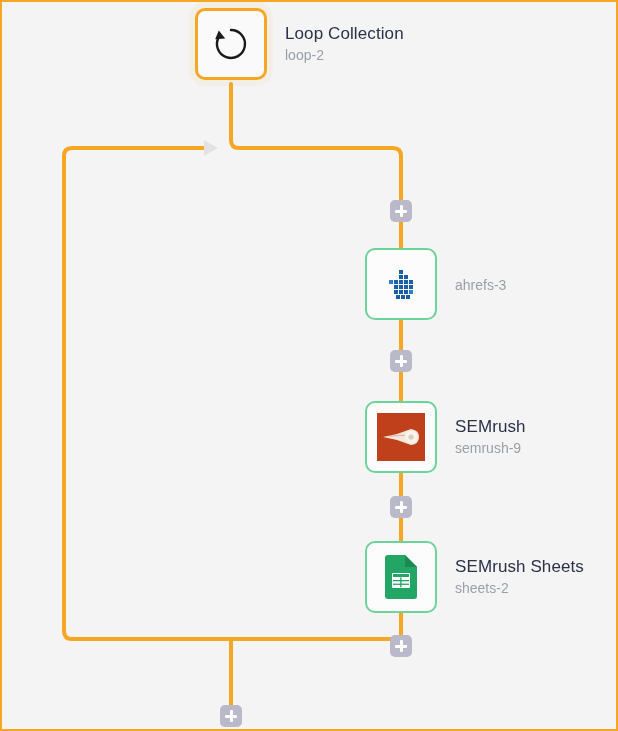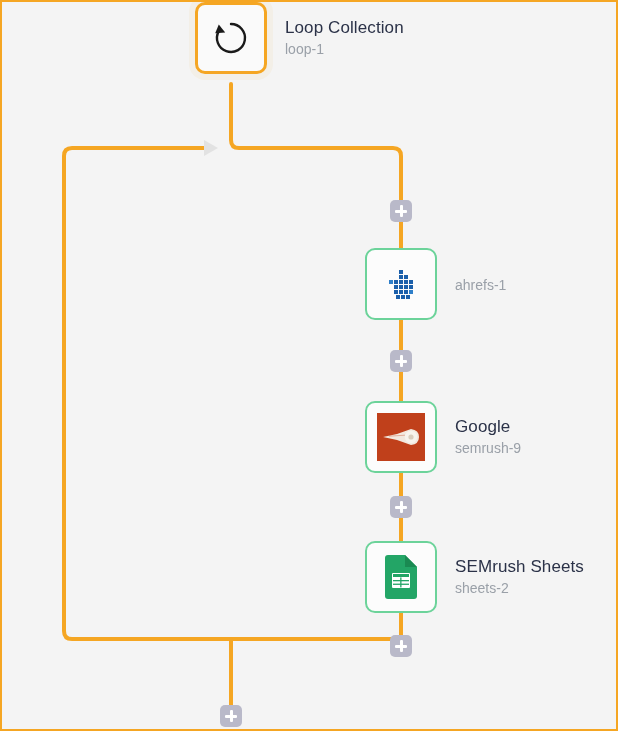--- a/index.html
+++ b/index.html
@@ -120,32 +120,32 @@
       <path d="M399,611 L399,637"></path>
 
       <path d="M391,637 L70,637 Q62,637 62,629 L62,154 Q62,146 70,146 L205,146"></path>
 
       <path d="M229,637 L229,703"></path>
     </g>
 
     <polygon points="202,138 216,146 202,154" fill="#e2e2e2"></polygon>
   </svg>
 
-  <div class="node" style="left:193px; top:0;justify-content:space-between;">
+  <div class="node" style="left:193px; top:6px;justify-content:space-between;">
     <div class="node-box loop">
       <span>
         <svg class="icon-svg" width="40" height="40" viewBox="0 0 40 40">
           <path d="M20 6 a14 14 0 1 1 -12.2 7.1" fill="none" stroke="#1a1a1a" stroke-width="2.4" stroke-linecap="round"></path>
           <polygon points="7.8,6.5 14.2,14.6 4.2,15.2" fill="#1a1a1a"></polygon>
         </svg>
       </span>
     </div>
     <div class="node-labels">
       <div class="node-title">Loop Collection</div>
-      <div class="node-sub">loop-1</div>
+      <div class="node-sub">loop-2</div>
     </div>
   </div>
 
   <div class="node" style="left:363px; top:246px;">
     <div class="node-box std">
       <span>
         <svg class="icon-svg" width="38" height="38" viewBox="0 0 38 38" shape-rendering="crispEdges">
           <g fill="#1b5faa">
             <rect x="17" y="5" width="4" height="4"></rect>
             <rect x="17" y="10" width="4" height="4"></rect>
@@ -164,37 +164,37 @@
             <rect x="22" y="25" width="4" height="4"></rect>
             <rect x="27" y="25" width="4" height="4" fill="#2f7fc9"></rect>
             <rect x="14" y="30" width="4" height="4"></rect>
             <rect x="19" y="30" width="4" height="4"></rect>
             <rect x="24" y="30" width="4" height="4"></rect>
           </g>
         </svg>
       </span>
     </div>
     <div class="node-labels">
-      <div class="node-sub">ahrefs-1</div>
+      <div class="node-sub">ahrefs-3</div>
     </div>
   </div>
 
   <div class="node" style="left:363px; top:399px;">
     <div class="node-box std">
       <span class="semrush-tile">
         <svg class="icon-svg" width="40" height="26" viewBox="0 0 40 26">
           <path d="M2 13 L16 10 L30 5 Q38 6 38 13 Q38 20 30 21 L16 16 Z" fill="#f4efe6" opacity="0.96"></path>
           <circle cx="30" cy="13" r="6.2" fill="#f7f3ec"></circle>
           <circle cx="30" cy="13" r="2.6" fill="#d9cdbd"></circle>
           <path d="M8 12.2 L24 11.2" stroke="#c0401b" stroke-width="1" opacity="0.35" fill="none"></path>
         </svg>
       </span>
     </div>
     <div class="node-labels">
-      <div class="node-title">Google</div>
+      <div class="node-title">SEMrush</div>
       <div class="node-sub">semrush-9</div>
     </div>
   </div>
 
   <div class="node" style="left:363px; top:539px;">
     <div class="node-box std">
       <span>
         <svg class="icon-svg" width="40" height="44" viewBox="0 0 40 44">
           <path d="M4 3 a3 3 0 0 1 3-3 h17 l12 12 v29 a3 3 0 0 1 -3 3 H7 a3 3 0 0 1 -3 -3 Z" fill="#23a566"></path>
           <path d="M24 0 l12 12 h-12 Z" fill="#1a8a52"></path>

